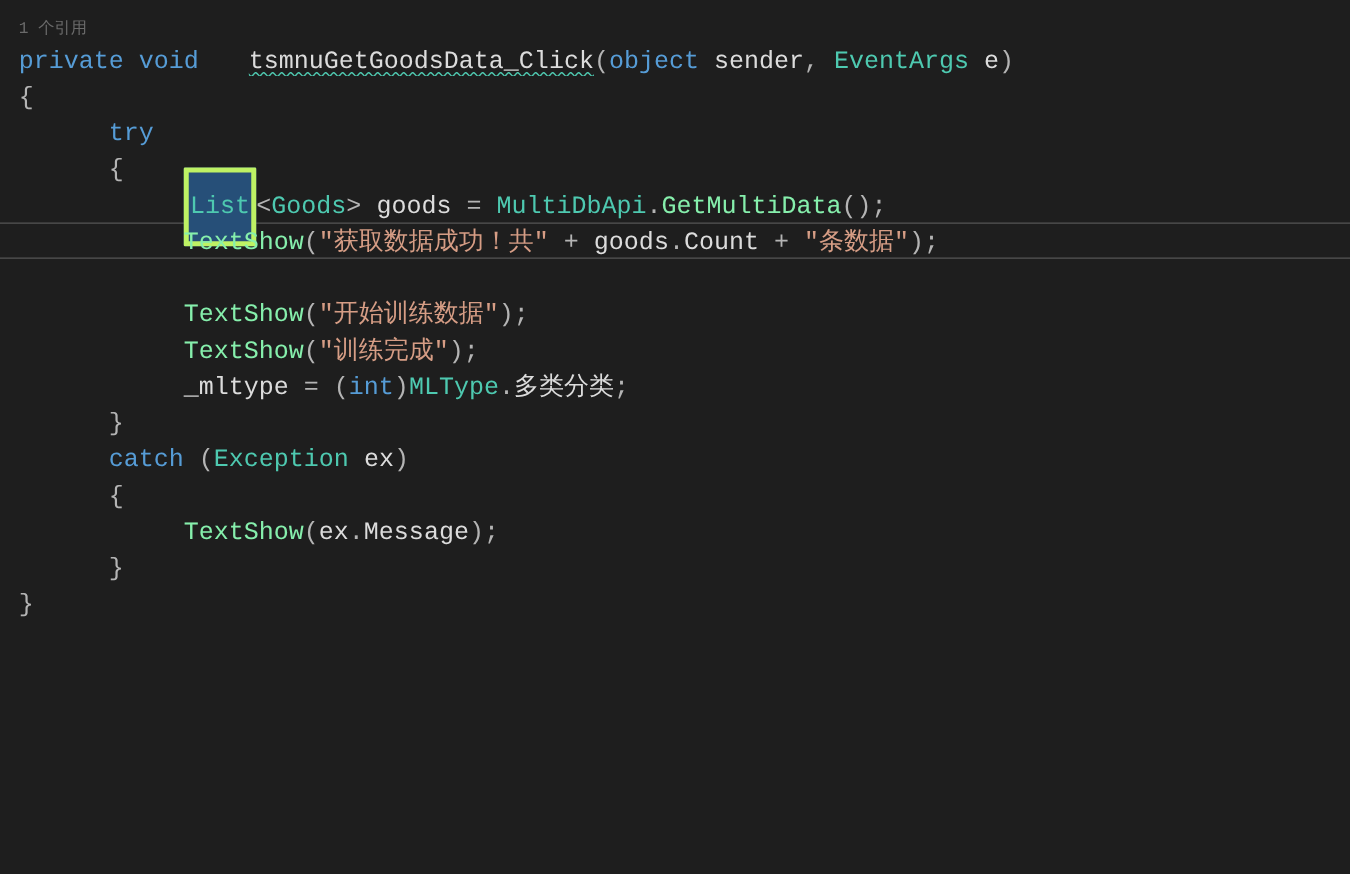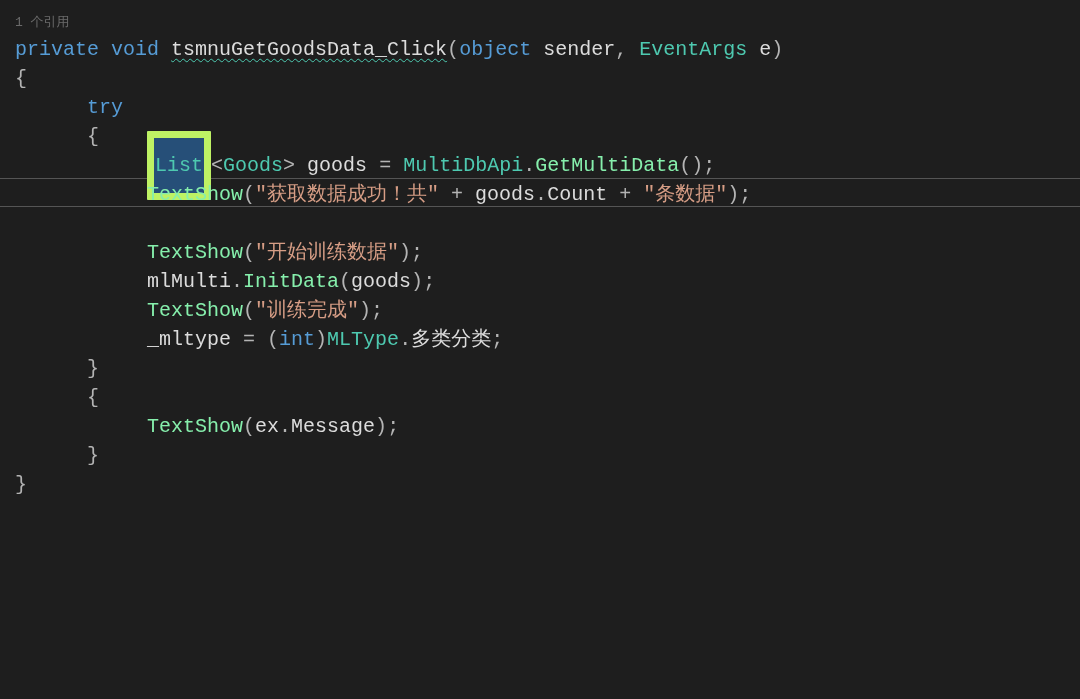--- a/index.html
+++ b/index.html
@@ -43,33 +43,34 @@
     }
     .punct { color: #b4b4b4; }
     .str { color: #d69d85; }
     .ident { color: #dcdcdc; }
     .method { color: #86efac; }
     .method-underline {
       color: #dcdcdc;
       text-decoration: underline wavy #4ec9b0;
       text-decoration-thickness: 1px;
       text-underline-offset: 3px;
+      margin-left: 28px;
     }
     .highlight-line {
       position: absolute;
       left: 0;
       right: 0;
       border-top: 1px solid #555;
       border-bottom: 1px solid #555;
       height: 29px;
       z-index: 0;
     }
     .highlight-word {
       background: #264f78;
-      border: 7px solid #bef264;
+      border: 4px solid #bef264;
       border-radius: 1px;
       padding: 16px 1px;
     }
     .code-content {
       position: relative;
       z-index: 1;
     }
   </style>
 </head>
 <body>
@@ -91,28 +92,28 @@
 
   <div class="line">           <span class="highlight-word"><span class="type">List</span></span><span class="punct">&lt;</span><span class="type">Goods</span><span class="punct">&gt;</span> <span class="ident">goods</span><span class="punct"> = </span><span class="type">MultiDbApi</span><span class="punct">.</span><span class="method">GetMultiData</span><span class="punct">()</span><span class="punct">;</span></div>
 
   <div class="line">           <span class="method">TextShow</span><span class="punct">(</span><span class="str">"获取数据成功！共"</span><span class="punct"> + </span><span class="ident">goods</span><span class="punct">.</span><span class="ident">Count</span><span class="punct"> + </span><span class="str">"条数据"</span><span class="punct">)</span><span class="punct">;</span></div>
 
   <div class="line"> </div>
 
 
   <div class="line">           <span class="method">TextShow</span><span class="punct">(</span><span class="str">"开始训练数据"</span><span class="punct">)</span><span class="punct">;</span></div>
 
-  <div class="line">           <span class="ident">mlMulti</span><span class="punct">.</span><span class="method">InitData</span><span class="punct">(</span><span class="ident">goods</span><span class="punct">)</span><span class="punct">;</span></div>
 
   <div class="line">           <span class="method">TextShow</span><span class="punct">(</span><span class="str">"训练完成"</span><span class="punct">)</span><span class="punct">;</span></div>
 
   <div class="line">           <span class="ident">_mltype</span><span class="punct"> = </span><span class="punct">(</span><span class="kw">int</span><span class="punct">)</span><span class="type">MLType</span><span class="punct">.</span><span class="ident">多类分类</span><span class="punct">;</span></div>
 
   <div class="line">      <span class="punct">}</span></div>
 
+  <div class="line">      <span class="kw">catch</span> <span class="punct">(</span><span class="type">Exception</span> <span class="ident">ex</span><span class="punct">)</span></div>
 
   <div class="line">      <span class="punct">{</span></div>
 
   <div class="line">           <span class="method">TextShow</span><span class="punct">(</span><span class="ident">ex</span><span class="punct">.</span><span class="ident">Message</span><span class="punct">)</span><span class="punct">;</span></div>
 
   <div class="line">      <span class="punct">}</span></div>
 
   <div class="line"><span class="punct">}</span></div>
   </div>
 </div>

